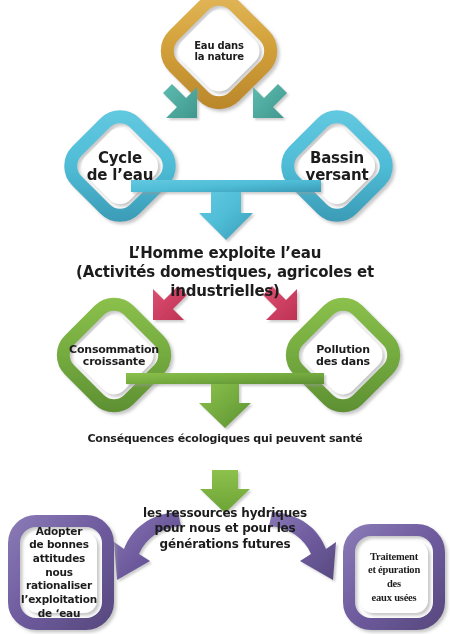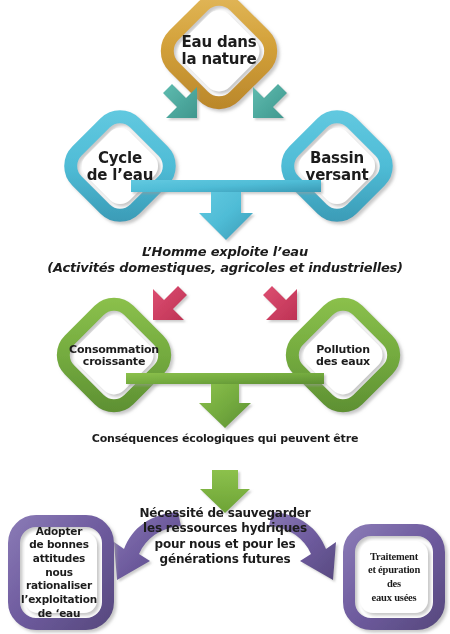--- a/index.html
+++ b/index.html
@@ -27,26 +27,26 @@
   .flowtext{
     position:absolute;
     text-align:center;
     color:#1c1c1c;
     font-weight:bold;
     line-height:1.25;
     letter-spacing:-0.2px;
   }
 
   
-  .lbl-source{font-size:15px;}
+  .lbl-source{font-size:10px;text-align:right;}
   .lbl-diamond{font-size:15px;}
   .lbl-green{font-size:11px;}
   .lbl-box{font-size:10.5px;line-height:1.3;}
 
-  .t-exploite{font-size:13px;font-style:italic;}
+  .t-exploite{font-size:15px;}
   .t-conseq{font-size:11px;}
   .t-necessite{font-size:12px;line-height:1.28;}
 </style>
 </head>
 <body>
 
 <svg id="canvas" viewBox="0 0 450 634" xmlns="http://www.w3.org/2000/svg">
   <defs>
     <filter id="softshadow" x="-30%" y="-30%" width="170%" height="170%">
       <feDropShadow dx="2.5" dy="2.5" stdDeviation="1.6" flood-color="#9a9a9a" flood-opacity="0.55"></feDropShadow>
@@ -197,30 +197,29 @@
 <div class="node-label lbl-green" style="left:56px;top:334px;width:116px;height:44px;">
   <div>
     <div>Consommation</div>
     <div>croissante</div>
   </div>
 </div>
 
 <div class="node-label lbl-green" style="left:291px;top:334px;width:104px;height:44px;">
   <div>
     <div>Pollution</div>
-    <div>des eaux</div>
+    <div>des dans</div>
   </div>
 </div>
 
 <div class="flowtext t-conseq" style="left:15px;top:432px;width:420px;">
-  <div>Conséquences écologiques qui peuvent être</div>
+  <div>Conséquences écologiques qui peuvent santé</div>
 </div>
 
 <div class="flowtext t-necessite" style="left:125px;top:506px;width:200px;">
-  <div>Nécessité de sauvegarder</div>
   <div>les ressources hydriques</div>
   <div>pour nous et pour les</div>
   <div>générations futures</div>
 </div>
 
 <div class="node-label lbl-box" style="left:22px;top:533px;width:74px;height:79px;">
   <div>
     <div>Adopter</div>
     <div>de bonnes</div>
     <div>attitudes</div>

